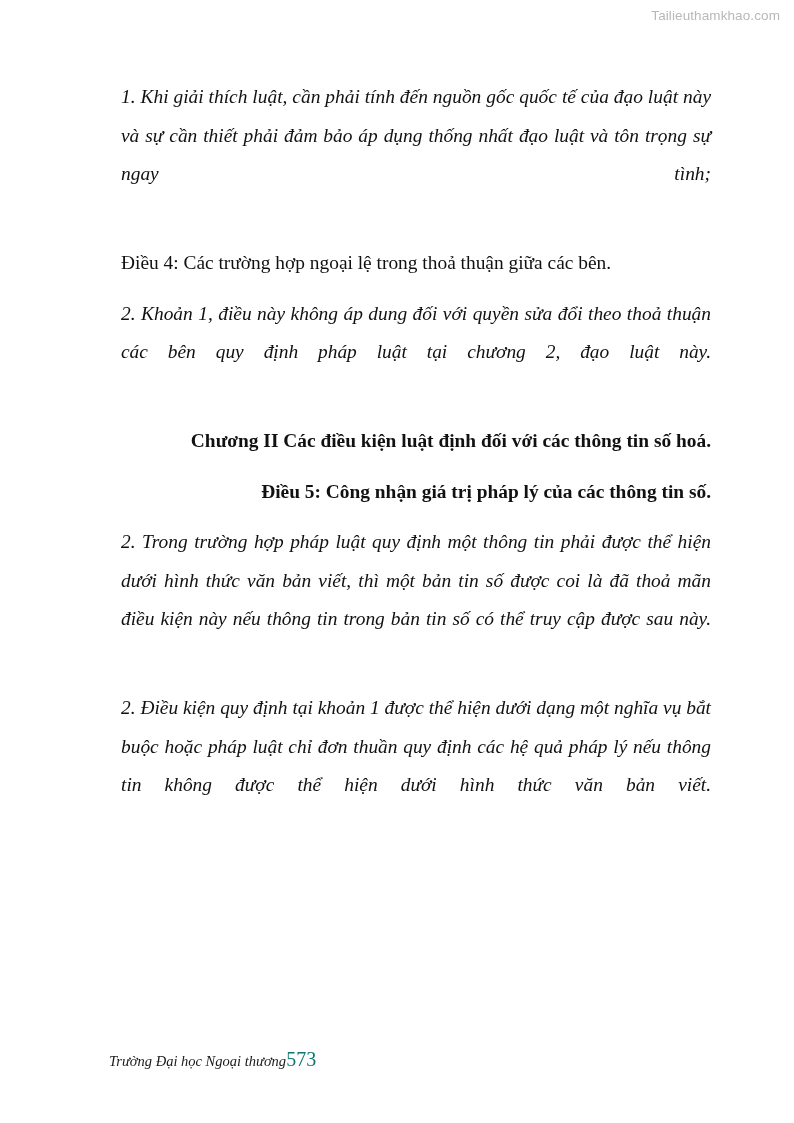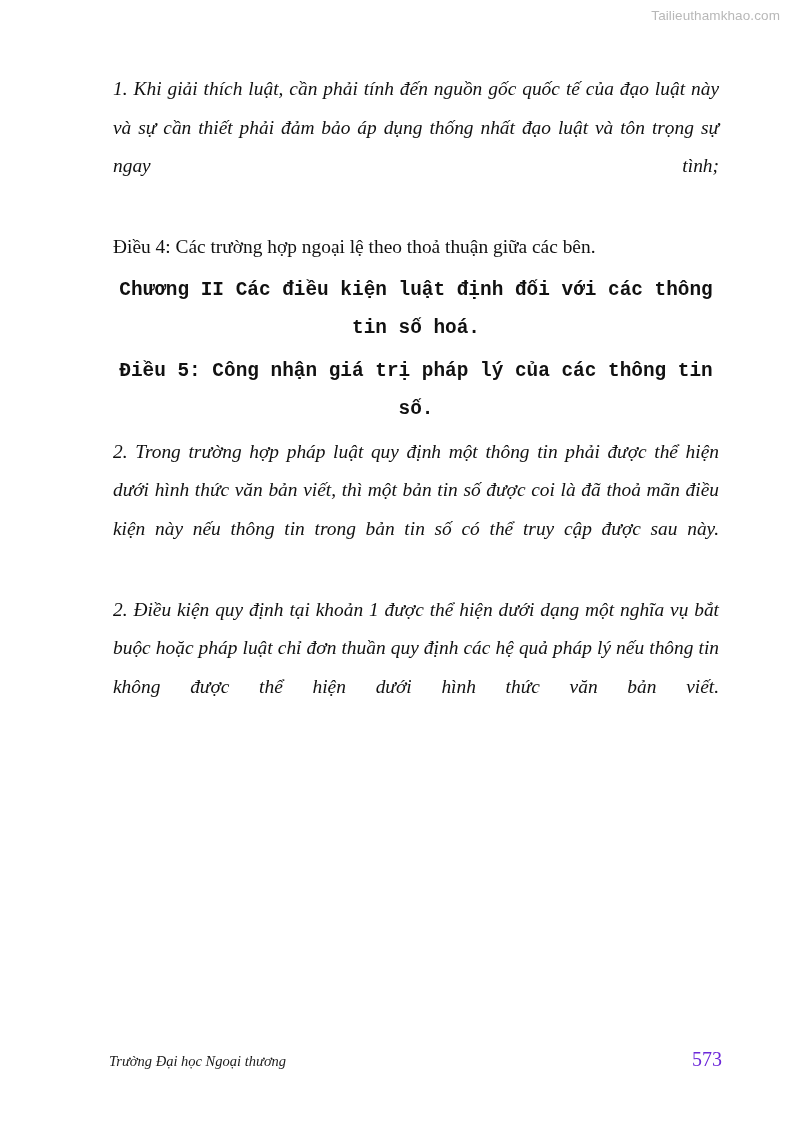--- a/index.html
+++ b/index.html
@@ -35,41 +35,40 @@
 
   
   .content {
     position: absolute;
     left: 109px;
     top: 66px;
     width: 614px;
   }
 
   .para {
-    margin: 4px;
+    margin: 12px;
     font-size: 19.4px;
     line-height: 38.5px;
     text-align: justify;
     text-justify: inter-word;
     hyphens: none;
   }
 
   .para.italic {
     font-style: italic;
   }
 
   .para.upright {
     font-style: normal;
   }
 
   .para.heading {
     font-weight: bold;
     font-style: normal;
-    text-align: center;
-    font-family: Liberation Mono, monospace;
+    text-align: right;
   }
 
   
   .para::after {
     content: "";
     display: inline-block;
     width: 100%;
   }
 
   .para.heading::after,
@@ -82,46 +81,46 @@
   }
 
   
   .footer {
     position: absolute;
     left: 109px;
     right: 72px;
     bottom: 52px;
     display: flex;
     align-items: baseline;
-    justify-content: space-between;
   }
 
   .footer-source {
     font-style: italic;
     font-size: 14.5px;
     color: #1a1a1a;
     white-space: nowrap;
   }
 
   .footer-pageno {
     font-size: 20px;
     font-style: normal;
-    color: #6d28d9;
+    color: #0f766e;
   }
 </style>
 </head>
 <body>
 
 <div class="page">
 
   <div class="watermark">Tailieuthamkhao.com</div>
 
   <div class="content">
       <p class="para italic">1. Khi giải thích luật, cần phải tính đến nguồn gốc quốc tế của đạo luật này và sự cần thiết phải đảm bảo áp dụng thống nhất đạo luật và tôn trọng sự ngay tình;</p>
-      <p class="para upright nojustify">Điều 4: Các trường hợp ngoại lệ theo thoả thuận giữa các bên.</p>
+      <p class="para upright nojustify">Điều 4: Các trường hợp ngoại lệ trong thoả thuận giữa các bên.</p>
+      <p class="para italic">2. Khoản 1, điều này không áp dung đối với quyền sửa đổi theo thoả thuận các bên quy định pháp luật tại chương 2, đạo luật này.</p>
       <p class="para heading">Chương II  Các điều kiện luật định đối với các thông tin số hoá.</p>
       <p class="para heading">Điều 5: Công nhận giá trị pháp lý của các thông tin số.</p>
       <p class="para italic">2. Trong trường hợp pháp luật quy định một thông tin phải được thể hiện dưới hình thức văn bản viết, thì một bản tin số được coi là đã thoả mãn điều kiện này nếu thông tin trong bản tin số có thể truy cập được sau này.</p>
       <p class="para italic">2. Điều kiện quy định tại khoản 1 được thể hiện dưới dạng một nghĩa vụ bắt buộc hoặc pháp luật chỉ đơn thuần quy định các hệ quả pháp lý nếu thông tin không được thể hiện dưới hình thức văn bản viết.</p>
     </div>
 
   <div class="footer">
     <span class="footer-source">Trường Đại học Ngoại thương</span>
     <span class="footer-pageno">573</span>
   </div>

